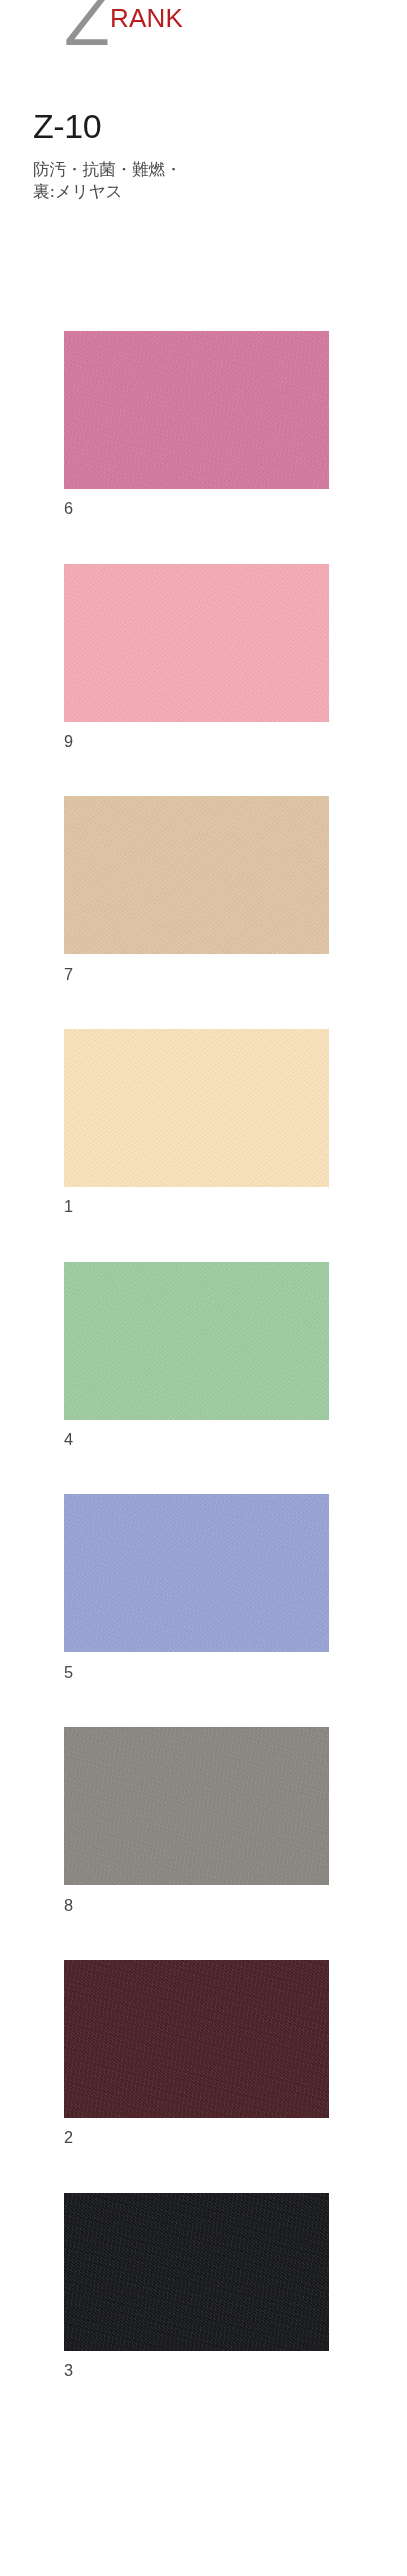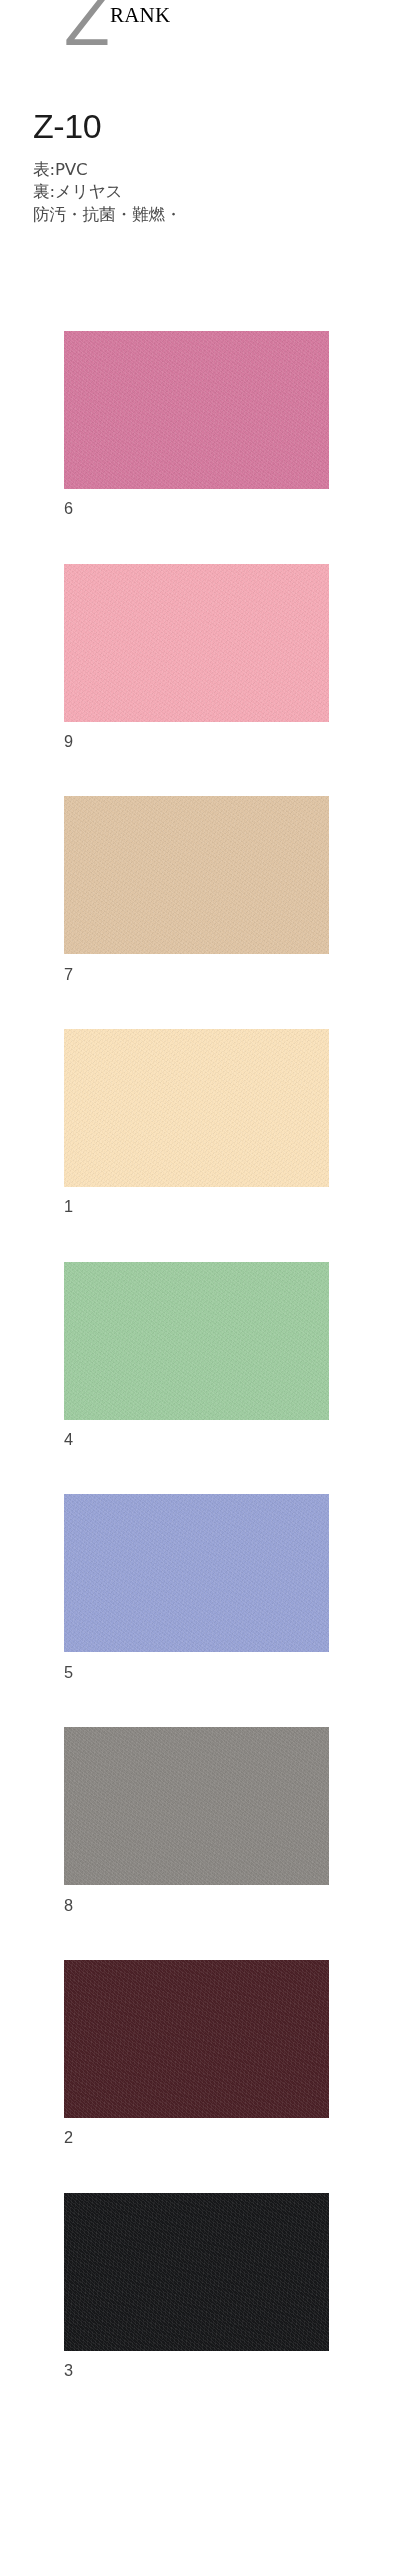--- a/index.html
+++ b/index.html
@@ -31,25 +31,25 @@
     font-size: 75px;
     font-weight: 300;
     letter-spacing: -1.6px;
     color: #929292;
     line-height: 1;
   }
   .rank-logo .rank-word {
     position: absolute;
     left: 110px;
     top: 4.9px;
-    font-family: Liberation Serif, serif;
-    font-size: 21px;
+    font-family: Liberation Sans, sans-serif;
+    font-size: 26px;
     font-weight: 300;
     letter-spacing: 0.2px;
-    color: #000000;
+    color: #b91c1c;
     line-height: 1;
   }
 
   
   .product-code {
     position: absolute;
     left: 33px;
     top: 109px;
     font-family: "Liberation Sans", "DejaVu Sans", sans-serif;
     font-size: 34px;
@@ -120,23 +120,22 @@
 <body>
 
 <div class="rank-logo">
   <span class="z-glyph">Z</span>
   <span class="rank-word">RANK</span>
 </div>
 
 <div class="product-code">Z-10</div>
 
 <div class="spec-block">
-  <div class="spec-line">表:PVC</div>
+  <div class="spec-line">防汚・抗菌・難燃・</div>
   <div class="spec-line">裏:メリヤス</div>
-  <div class="spec-line">防汚・抗菌・難燃・</div>
 </div>
 
 <div class="swatch-list">
     <div class="swatch-item">
       <div class="swatch-chip" style="background-color: rgb(212, 121, 158);">
         <div class="grain"></div>
       </div>
       <div class="swatch-label">6</div>
     </div>
     <div class="swatch-item">

